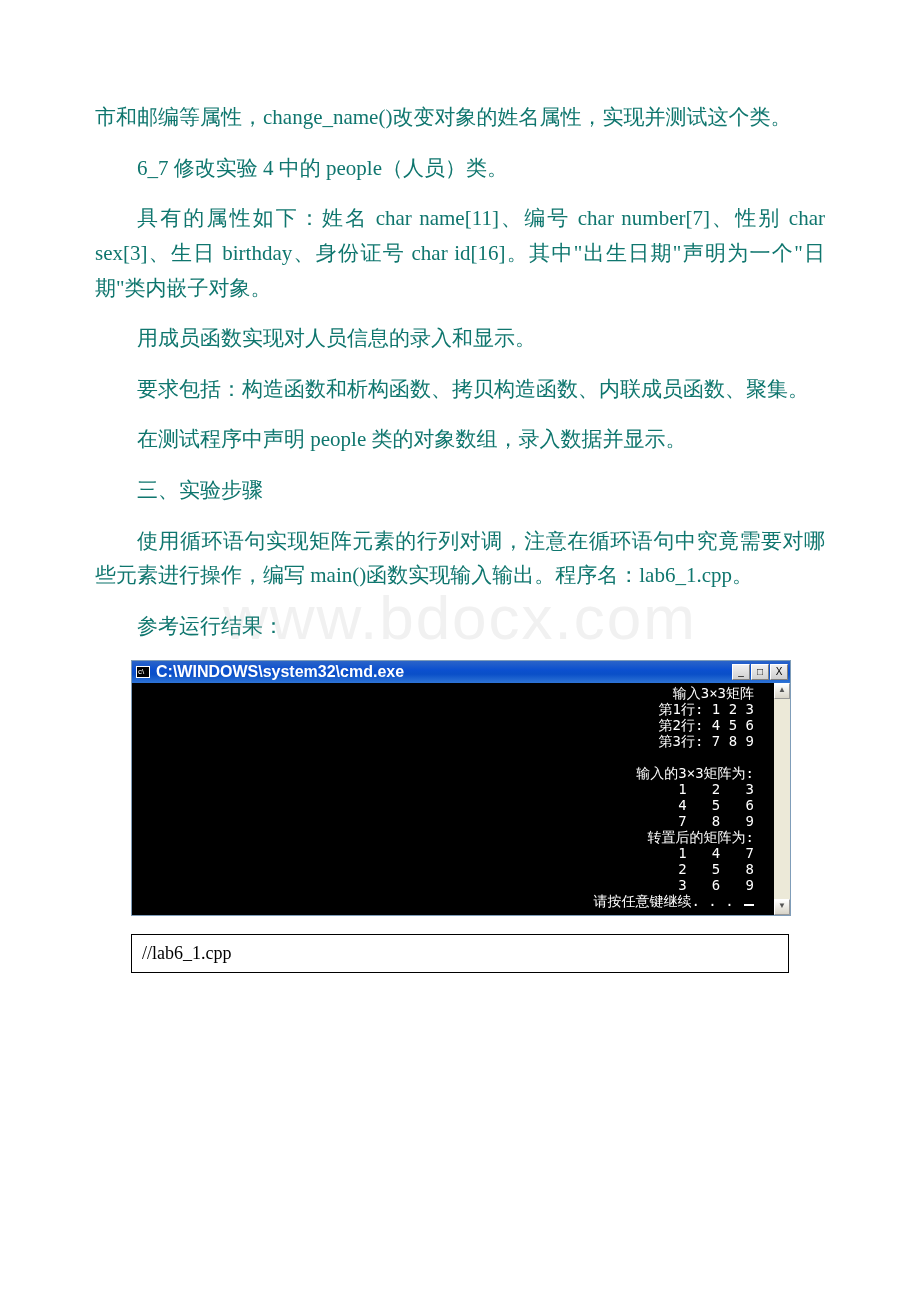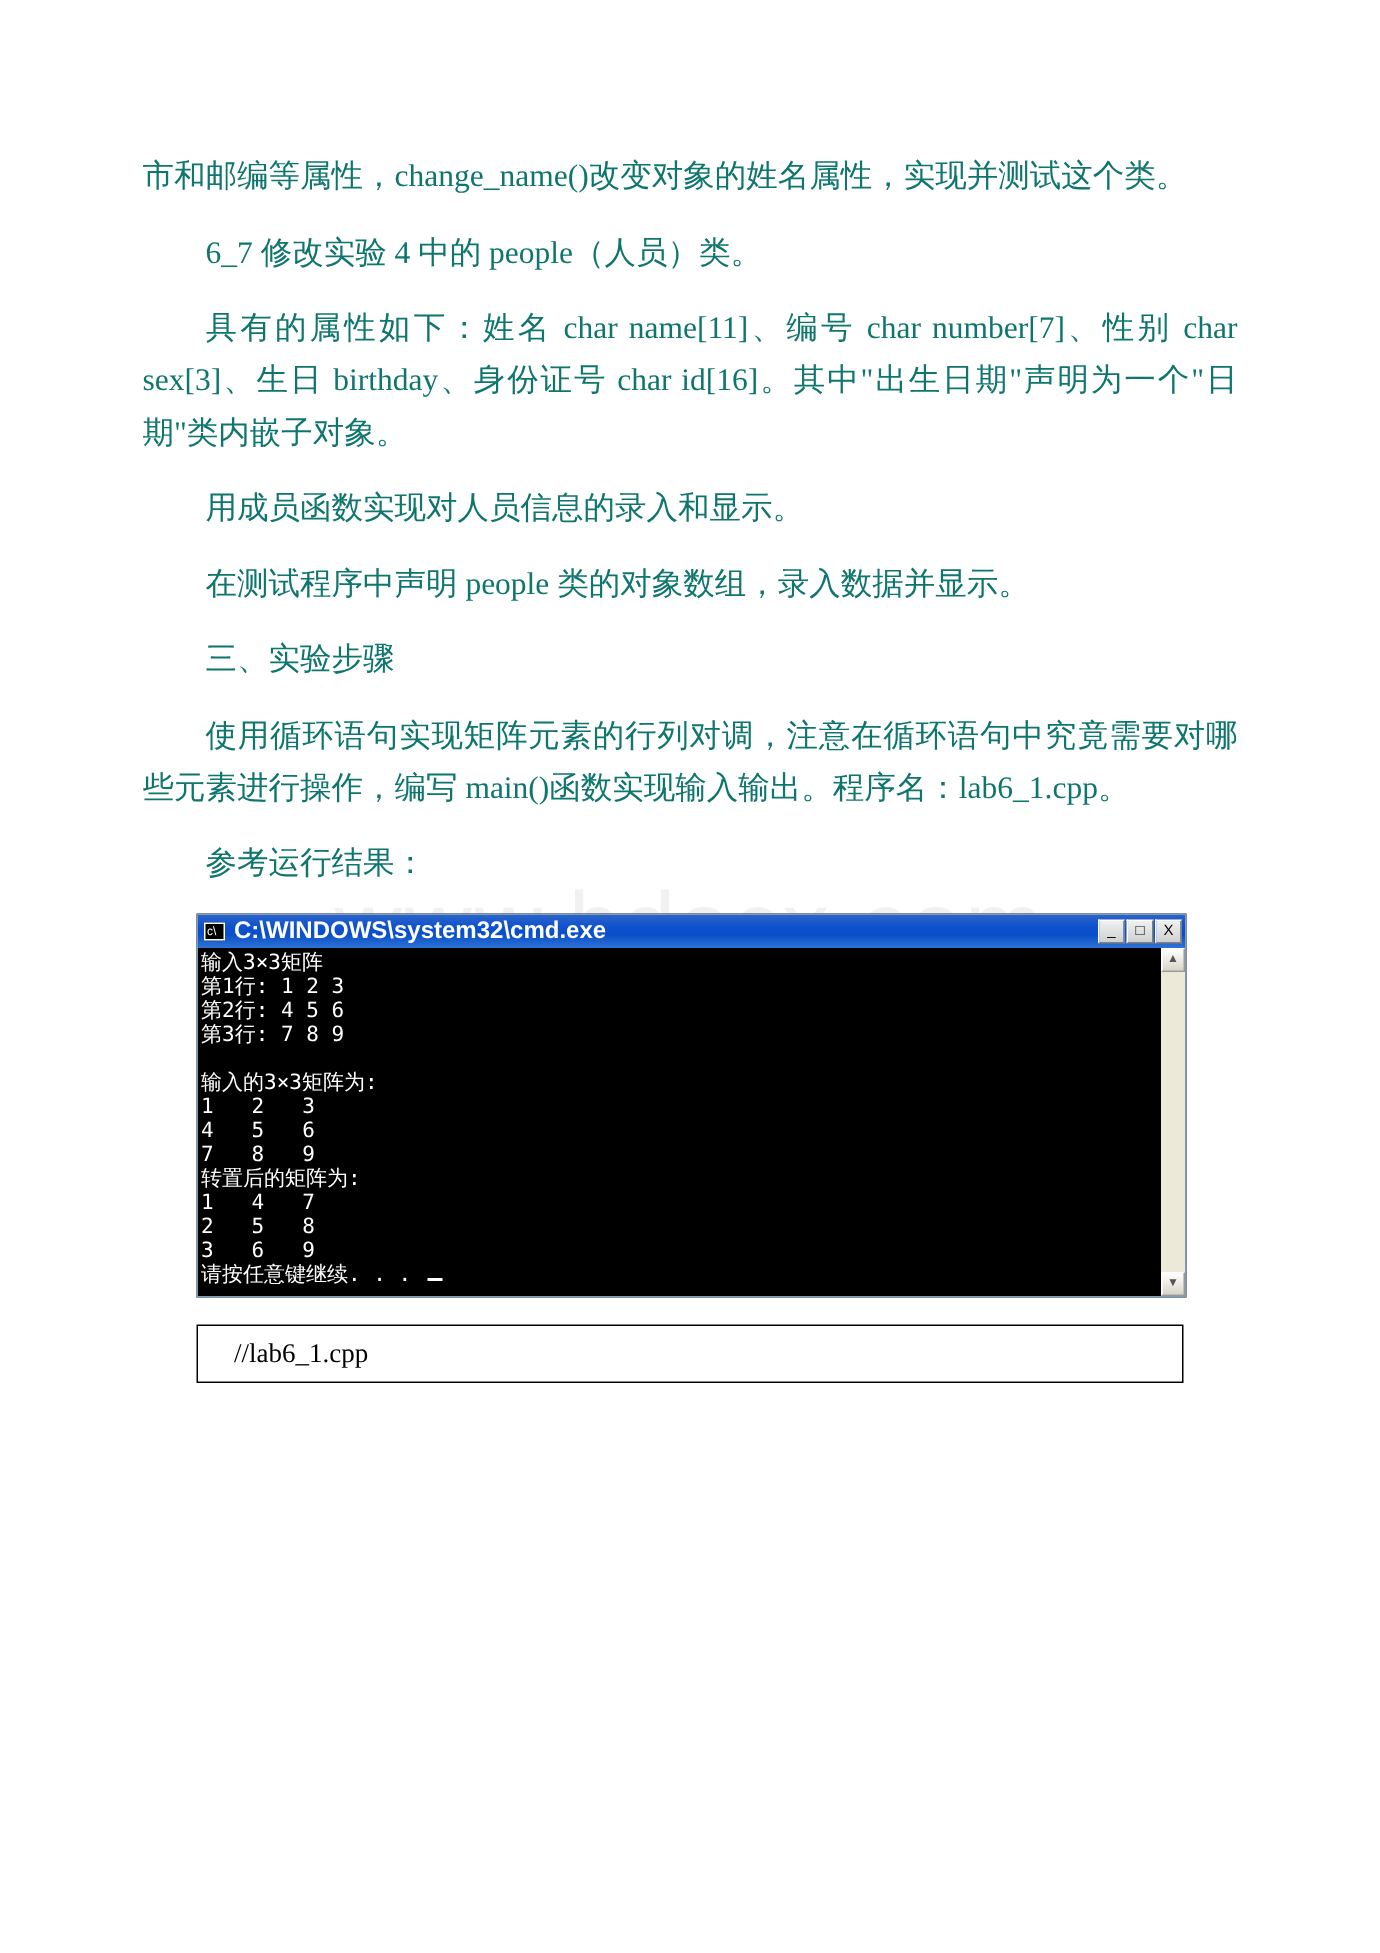--- a/index.html
+++ b/index.html
@@ -102,26 +102,27 @@
       text-align: center;
       color: #000;
       box-sizing: border-box;
     }
     .console-body {
       display: flex;
       background: #000;
     }
     .console-text {
       flex: 1;
-      padding: 2px 0 6px 2px;
+      padding: 2px 20px 6px 2px;
       font-family: "NSimSun", "SimSun", monospace;
       font-size: 14px;
       line-height: 16px;
       color: #ffffff;
       white-space: pre;
+      text-align: right;
     }
     .scrollbar {
       width: 16px;
       background: #ece9d8;
       display: flex;
       flex-direction: column;
     }
     .sb-btn {
       width: 16px;
       height: 16px;
@@ -144,21 +145,21 @@
       width: 10px;
       height: 2px;
       background: #fff;
       vertical-align: baseline;
       margin-left: 2px;
     }
     
     .codebox {
       margin: 4px 36px 0 36px;
       border: 1px solid #000;
-      padding: 5px 24px;
+      padding: 5px 10px;
     }
     .codebox .code-line {
       font-family: "Times New Roman", serif;
       font-size: 18px;
       line-height: 1.5;
       color: #000;
     }
   </style>
 </head>
 <body>
@@ -170,20 +171,21 @@
 
     <p class="para">市和邮编等属性，change_name()改变对象的姓名属性，实现并测试这个类。</p>
 
 
     <p class="para indent">6_7 修改实验 4 中的 people（人员）类。</p>
 
     <p class="para indent">具有的属性如下：姓名 char name[11]、编号 char number[7]、性别 char sex[3]、生日 birthday、身份证号 char id[16]。其中"出生日期"声明为一个"日期"类内嵌子对象。</p>
 
     <p class="para indent">用成员函数实现对人员信息的录入和显示。</p>
 
+    <p class="para indent">要求包括：构造函数和析构函数、拷贝构造函数、内联成员函数、聚集。</p>
 
     <p class="para indent">在测试程序中声明 people 类的对象数组，录入数据并显示。</p>
 
     <p class="para indent">三、实验步骤</p>
 
 
     <p class="para indent">使用循环语句实现矩阵元素的行列对调，注意在循环语句中究竟需要对哪些元素进行操作，编写 main()函数实现输入输出。程序名：lab6_1.cpp。</p>
 
     <p class="para indent">参考运行结果：</p>
 

